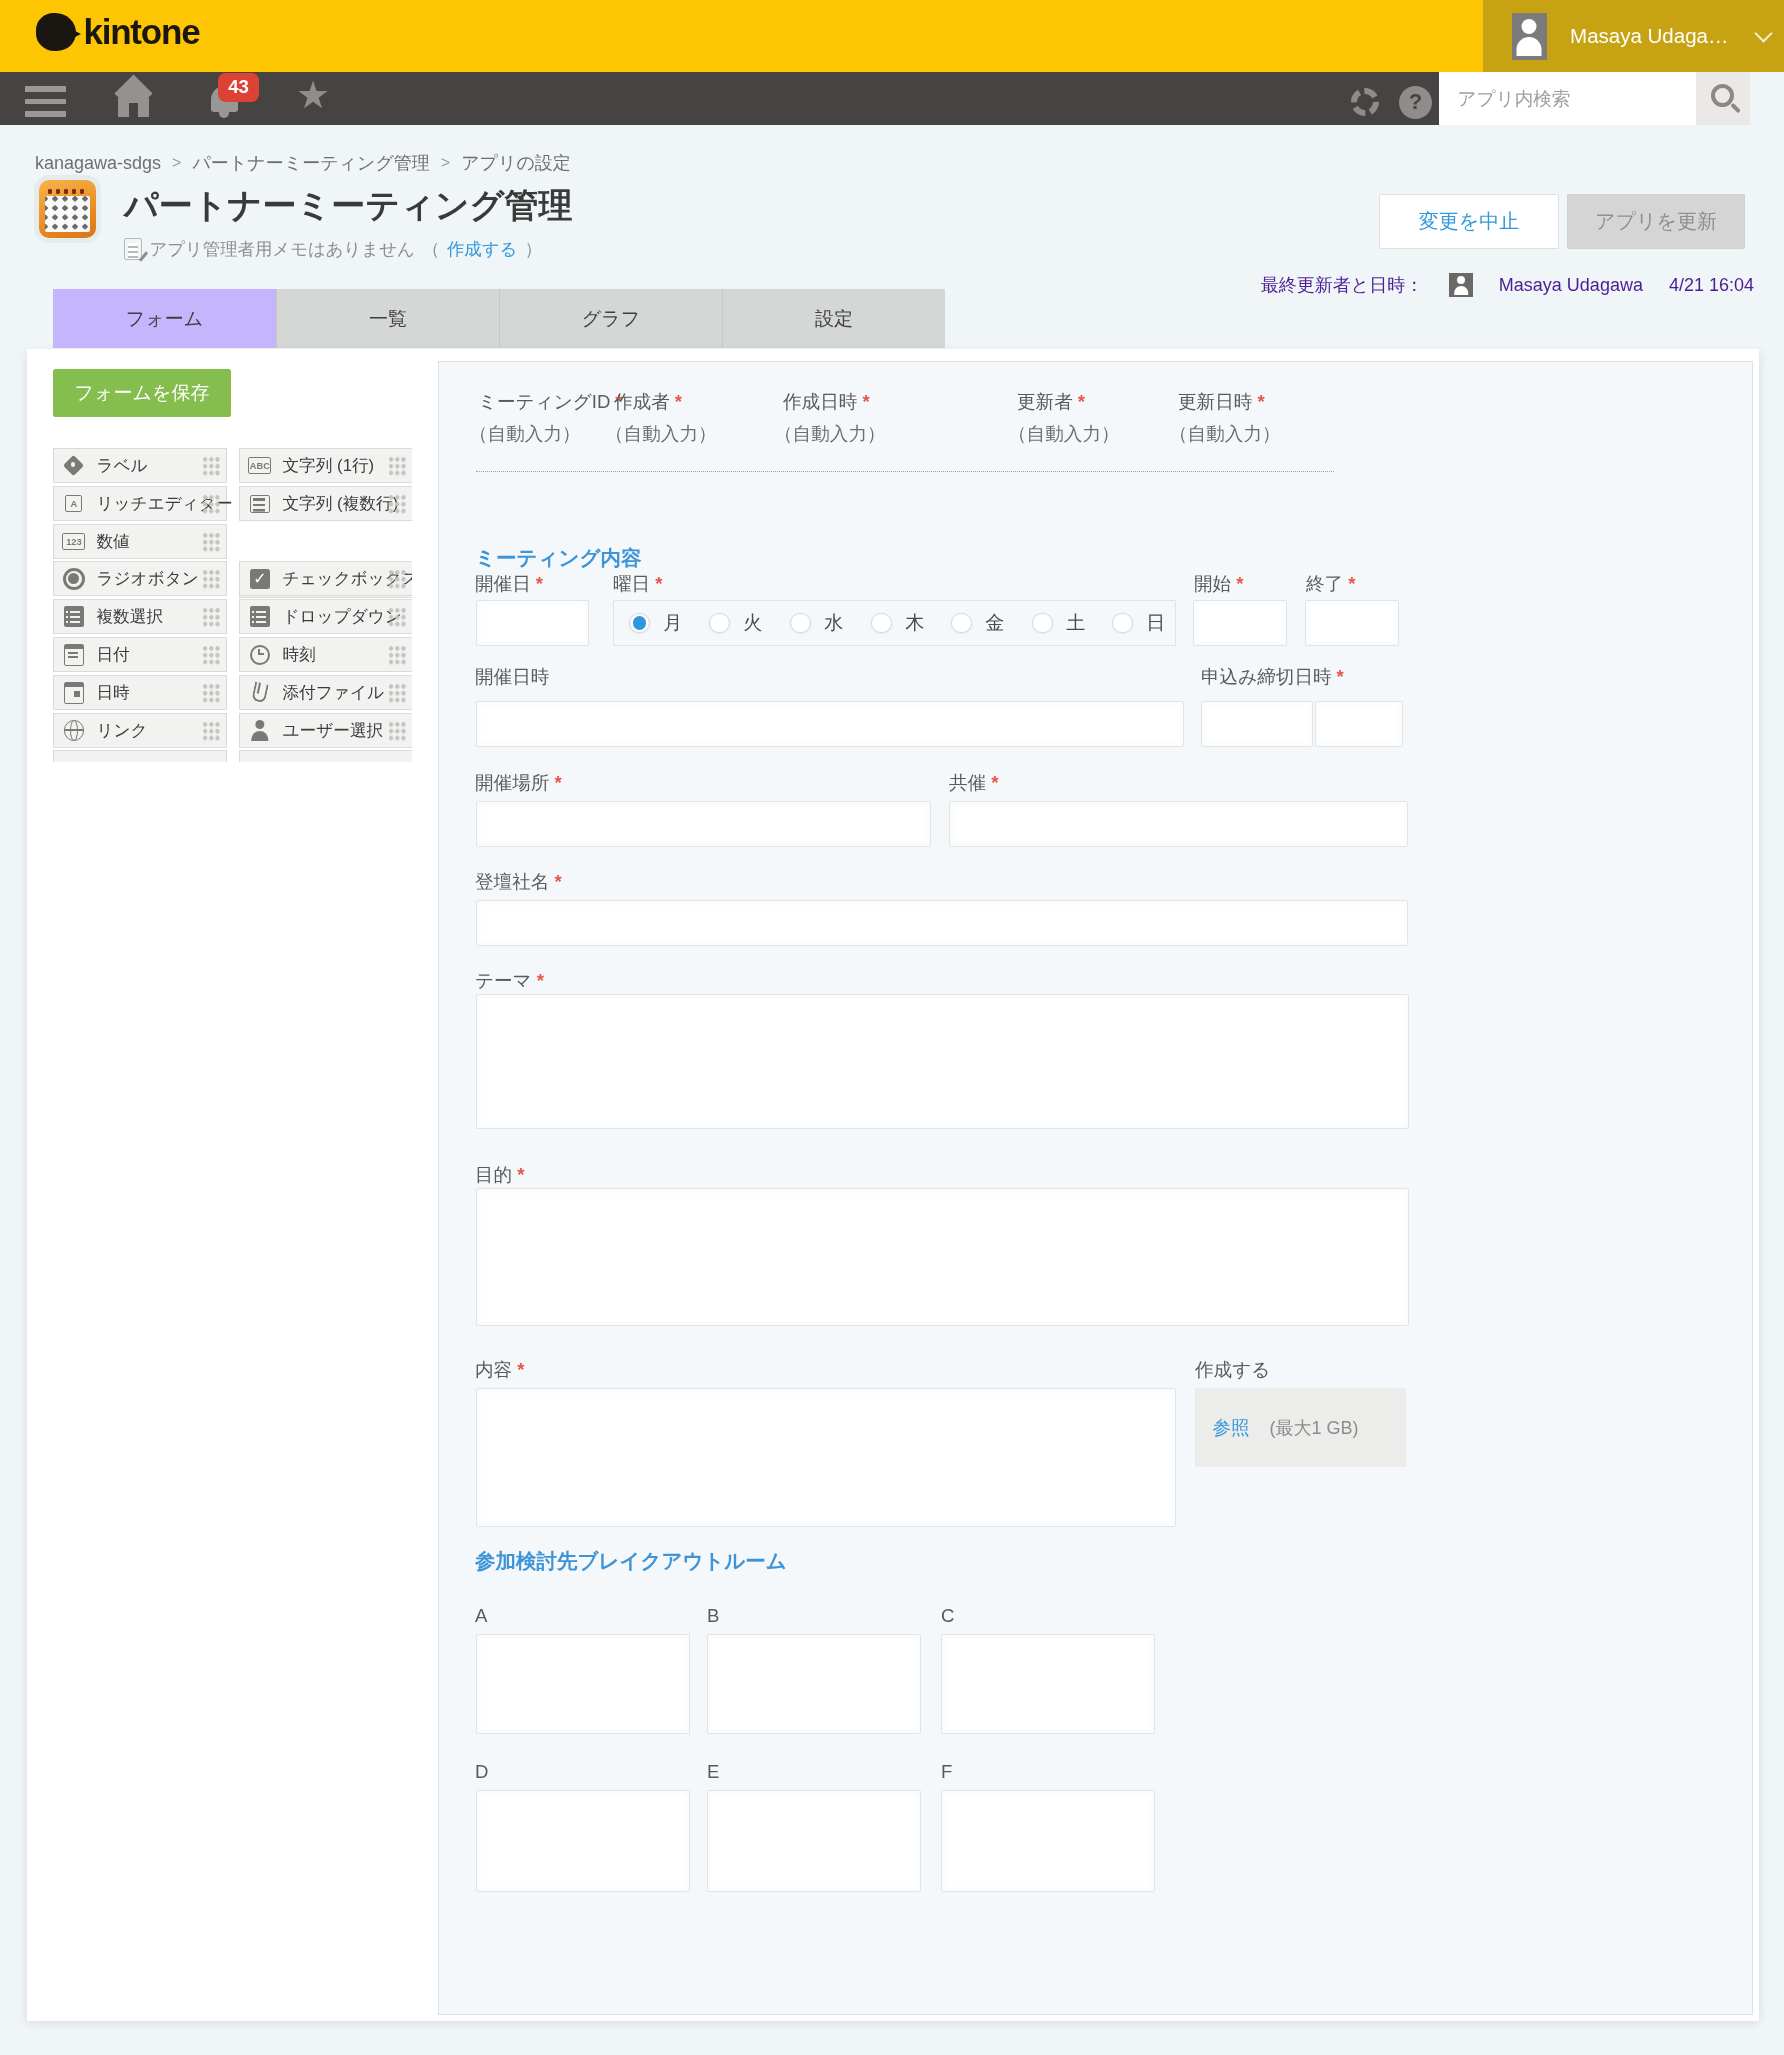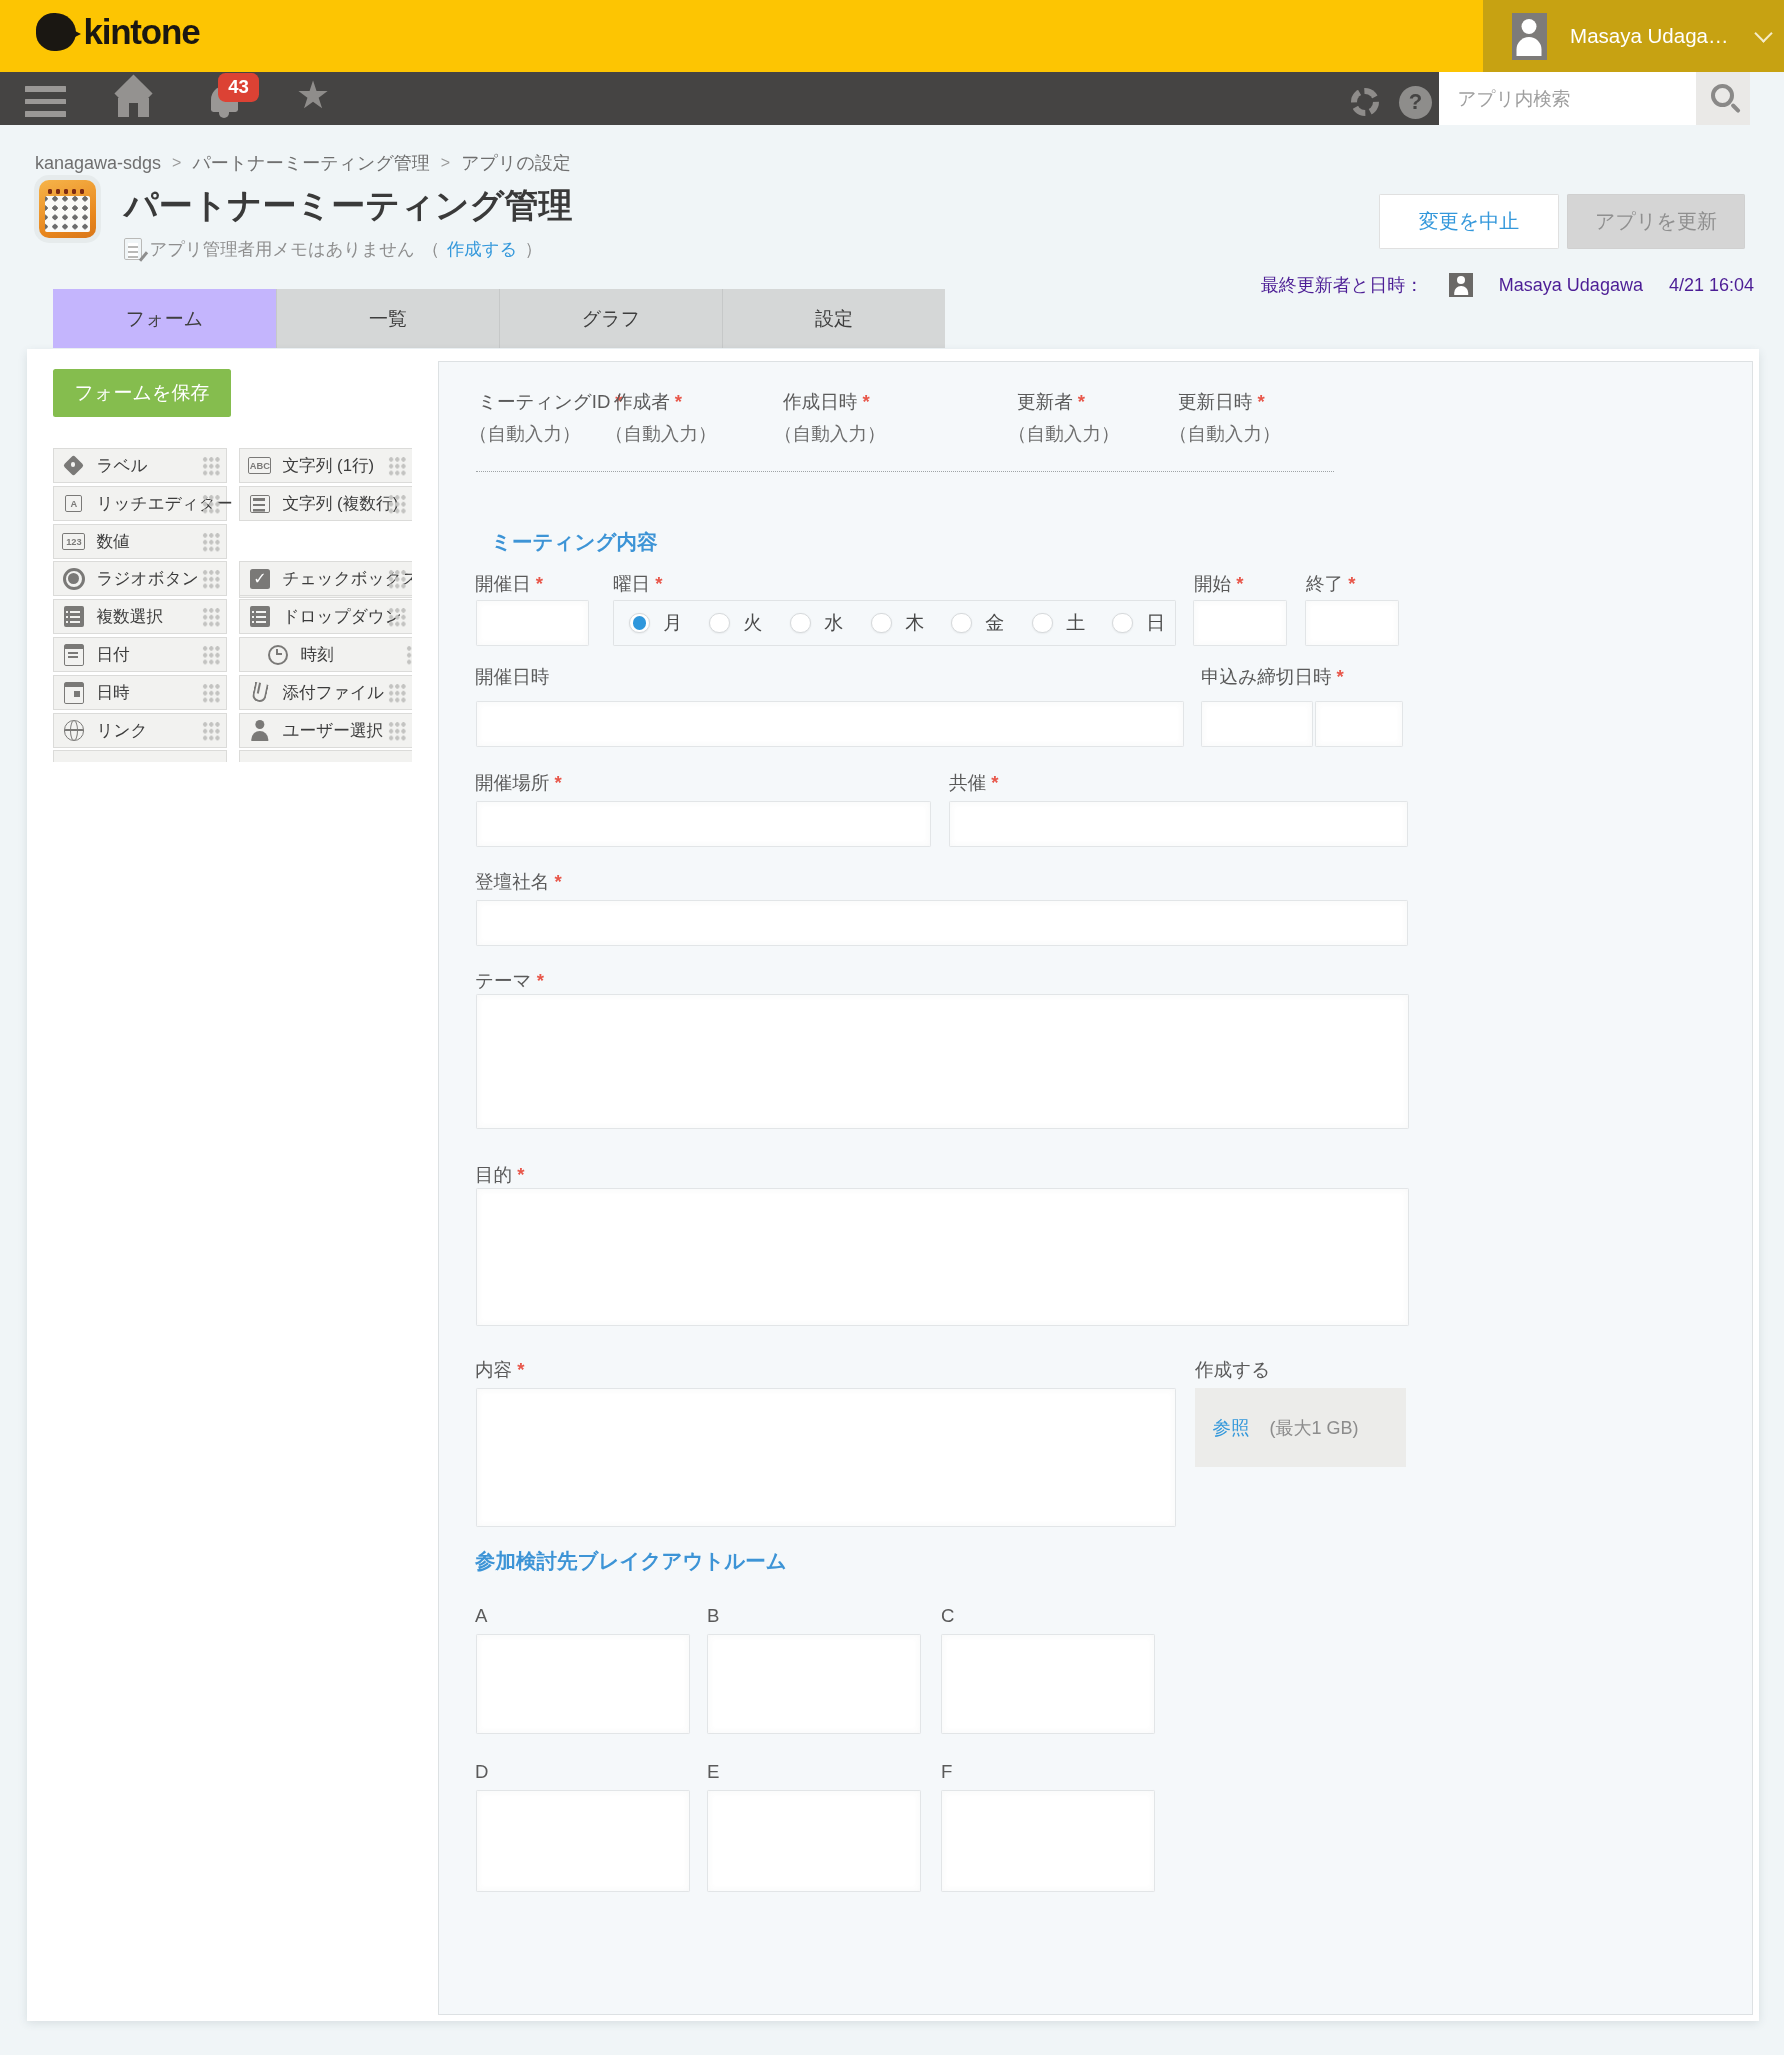--- a/index.html
+++ b/index.html
@@ -278,21 +278,21 @@
       <span class="lab">ドロップダウン</span>
         <span class="grip"></span>
     </div>
     <div class="tile" style="left:0;top:189px;">
       <span class="pic">
           <span class="pic-cal"></span>
         </span>
       <span class="lab">日付</span>
         <span class="grip"></span>
     </div>
-    <div class="tile" style="left:186px;top:189px;padding-left:18px;">
+    <div class="tile" style="left:186px;top:189px;">
       <span class="pic">
           <span class="pic-clock"></span>
         </span>
       <span class="lab">時刻</span>
         <span class="grip"></span>
     </div>
     <div class="tile" style="left:0;top:227px;">
       <span class="pic">
           <span class="pic-cal pic-cal2"></span>
         </span>
@@ -331,21 +331,21 @@
     <span class="flabel" style="left:344px;top:27px;"><span>作成日時</span><span class="req">*</span></span>
     <span class="flabel" style="left:578px;top:27px;"><span>更新者</span><span class="req">*</span></span>
     <span class="flabel" style="left:739px;top:27px;"><span>更新日時</span><span class="req">*</span></span>
     <span class="auto" style="left:30px;top:59px;">（自動入力）</span>
     <span class="auto" style="left:166px;top:59px;">（自動入力）</span>
     <span class="auto" style="left:335px;top:59px;">（自動入力）</span>
     <span class="auto" style="left:569px;top:59px;">（自動入力）</span>
     <span class="auto" style="left:730px;top:59px;">（自動入力）</span>
     <div class="dots"></div>
 
-    <div class="shead" style="left:36px;top:166px;margin-left:16px;">ミーティング内容</div>
+    <div class="shead" style="left:36px;top:182px;">ミーティング内容</div>
 
     <span class="flabel" style="left:36px;top:209px;"><span>開催日</span><span class="req">*</span></span>
     <span class="flabel" style="left:174px;top:209px;"><span>曜日</span><span class="req">*</span></span>
     <span class="flabel" style="left:755px;top:209px;"><span>開始</span><span class="req">*</span></span>
     <span class="flabel" style="left:867px;top:209px;"><span>終了</span><span class="req">*</span></span>
     <div class="ibox" style="left:37px;top:238px;width:113px;height:46px;"></div>
     <div class="rgroup">
       <span class="ropt sel" style="left:15px;">
           <span class="rb"></span>
           <span class="rtxt">月</span>

